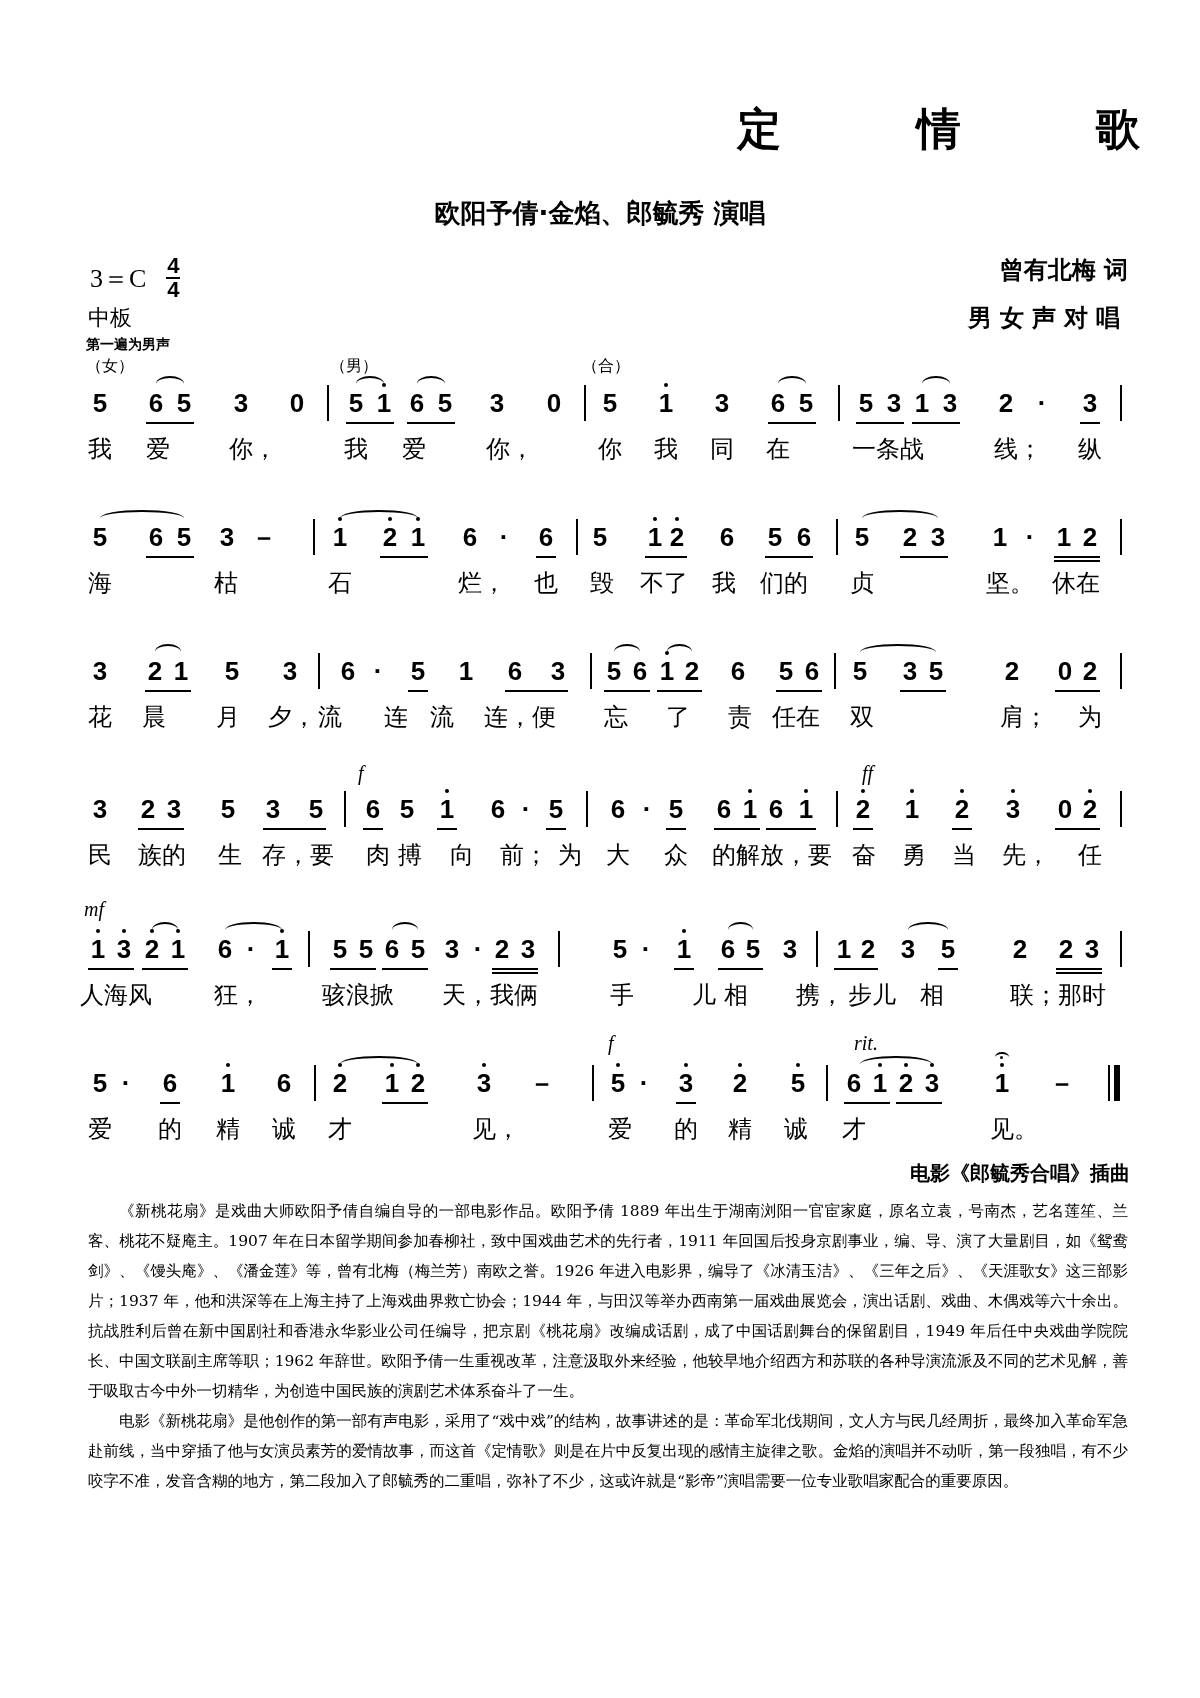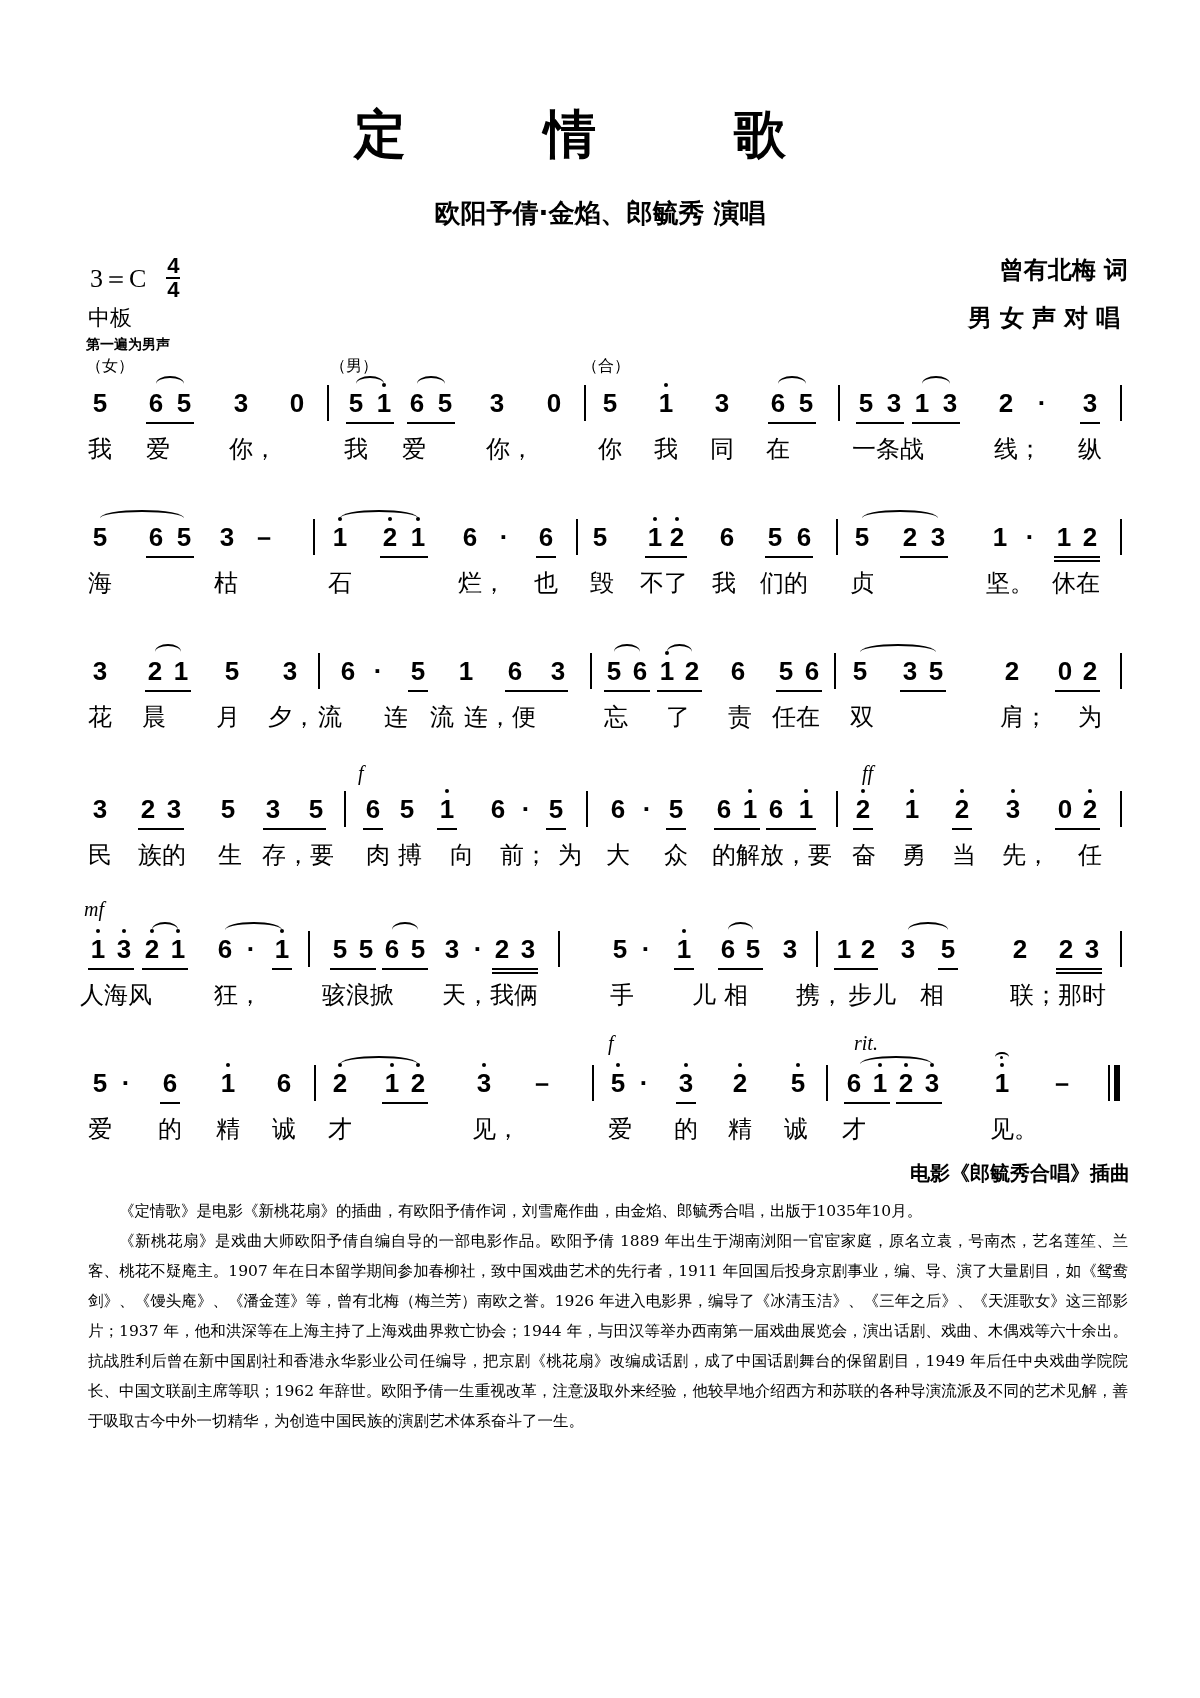--- a/index.html
+++ b/index.html
@@ -1,18 +1,18 @@
 <!DOCTYPE html>
 <html><head>
 <meta charset="utf-8">
 <style>
   html, body { margin: 0; padding: 0; background: #ffffff; }
   body { width: 1200px; height: 1698px; position: relative; overflow: hidden; color: #000; font-family: "DejaVu Serif", serif; }
   .abs { position: absolute; }
-  .title { left: 0; width: 1200px; top: 100px; text-align: center; font-size: 52px; font-weight: bold; letter-spacing: 60px; font-family: "DejaVu Serif", serif; }
+  .title { left: 0; width: 1200px; top: 100px; text-align: right; font-size: 44px; font-weight: bold; letter-spacing: 60px; font-family: "DejaVu Serif", serif; }
   .subtitle { left: 0; width: 1200px; top: 196px; text-align: center; font-size: 26px; font-weight: bold; font-family: "DejaVu Sans", sans-serif; }
   .key { left: 90px; top: 256px; font-size: 26px; font-family: "Liberation Serif", serif; display: flex; align-items: center; }
   .timesig { display: inline-flex; flex-direction: column; align-items: center; margin-left: 20px; font-family: "Liberation Sans", sans-serif; font-weight: bold; font-size: 22px; line-height: 20px; }
   .timesig .line { width: 14px; height: 2px; background: #000; margin: 1px 0; }
   .tempo { left: 88px; top: 303px; font-size: 22px; font-family: "DejaVu Sans", sans-serif; }
   .note-first { left: 86px; top: 336px; font-size: 14px; font-weight: bold; font-family: "DejaVu Sans", sans-serif; }
   .credit { right: 72px; font-size: 24px; font-weight: bold; font-family: "DejaVu Sans", sans-serif; text-align: right; }
   .credit1 { top: 254px; }
   .credit2 { top: 302px; letter-spacing: 8px; }
   .part { font-size: 16px; font-family: "DejaVu Sans", sans-serif; }
@@ -219,21 +219,21 @@
   <span class="uline" style="left:1055px;width:45px;top:34px"></span>
   <span class="bar" style="left:1120px;top:-3px"></span>
 
   <span class="lyr" style="left:88px;top:46px">花</span>
   <span class="lyr" style="left:142px;top:46px">晨</span>
   <span class="lyr" style="left:216px;top:46px">月</span>
   <span class="lyr" style="left:268px;top:46px">夕，</span>
   <span class="lyr" style="left:318px;top:46px">流</span>
   <span class="lyr" style="left:384px;top:46px">连</span>
   <span class="lyr" style="left:430px;top:46px">流</span>
-  <span class="lyr" style="left:464px;top:46px">连，便</span>
+  <span class="lyr" style="left:484px;top:46px">连，便</span>
   <span class="lyr" style="left:604px;top:46px">忘</span>
   <span class="lyr" style="left:666px;top:46px">了</span>
   <span class="lyr" style="left:728px;top:46px">责</span>
   <span class="lyr" style="left:772px;top:46px">任在</span>
   <span class="lyr" style="left:850px;top:46px">双</span>
   <span class="lyr" style="left:1000px;top:46px">肩；</span>
   <span class="lyr" style="left:1078px;top:46px">为</span>
 </div>
 
 <div class="row" style="top:794px;">
@@ -423,15 +423,15 @@
   <span class="lyr" style="left:608px;top:46px">爱</span>
   <span class="lyr" style="left:674px;top:46px">的</span>
   <span class="lyr" style="left:728px;top:46px">精</span>
   <span class="lyr" style="left:784px;top:46px">诚</span>
   <span class="lyr" style="left:842px;top:46px">才</span>
   <span class="lyr" style="left:990px;top:46px">见。</span>
 </div>
 
 <div class="abs caption">电影《郎毓秀合唱》插曲</div>
 <div class="abs prose">
-  <p>《定情歌》是电影《新桃花扇》的插曲，有欧阳予倩作词，刘雪庵作曲，由金焰、郎毓秀合唱，出版于1035年10月。</p>
   <p>《新桃花扇》是戏曲大师欧阳予倩自编自导的一部电影作品。欧阳予倩 1889 年出生于湖南浏阳一官宦家庭，原名立袁，号南杰，艺名莲笙、兰客、桃花不疑庵主。1907 年在日本留学期间参加春柳社，致中国戏曲艺术的先行者，1911 年回国后投身京剧事业，编、导、演了大量剧目，如《鸳鸯剑》、《馒头庵》、《潘金莲》等，曾有北梅（梅兰芳）南欧之誉。1926 年进入电影界，编导了《冰清玉洁》、《三年之后》、《天涯歌女》这三部影片；1937 年，他和洪深等在上海主持了上海戏曲界救亡协会；1944 年，与田汉等举办西南第一届戏曲展览会，演出话剧、戏曲、木偶戏等六十余出。抗战胜利后曾在新中国剧社和香港永华影业公司任编导，把京剧《桃花扇》改编成话剧，成了中国话剧舞台的保留剧目，1949 年后任中央戏曲学院院长、中国文联副主席等职；1962 年辞世。欧阳予倩一生重视改革，注意汲取外来经验，他较早地介绍西方和苏联的各种导演流派及不同的艺术见解，善于吸取古今中外一切精华，为创造中国民族的演剧艺术体系奋斗了一生。</p>
+  <p>电影《新桃花扇》是他创作的第一部有声电影，采用了“戏中戏”的结构，故事讲述的是：革命军北伐期间，文人方与民几经周折，最终加入革命军急赴前线，当中穿插了他与女演员素芳的爱情故事，而这首《定情歌》则是在片中反复出现的感情主旋律之歌。金焰的演唱并不动听，第一段独唱，有不少咬字不准，发音含糊的地方，第二段加入了郎毓秀的二重唱，弥补了不少，这或许就是“影帝”演唱需要一位专业歌唱家配合的重要原因。</p>
 </div>
 
 </body></html>

